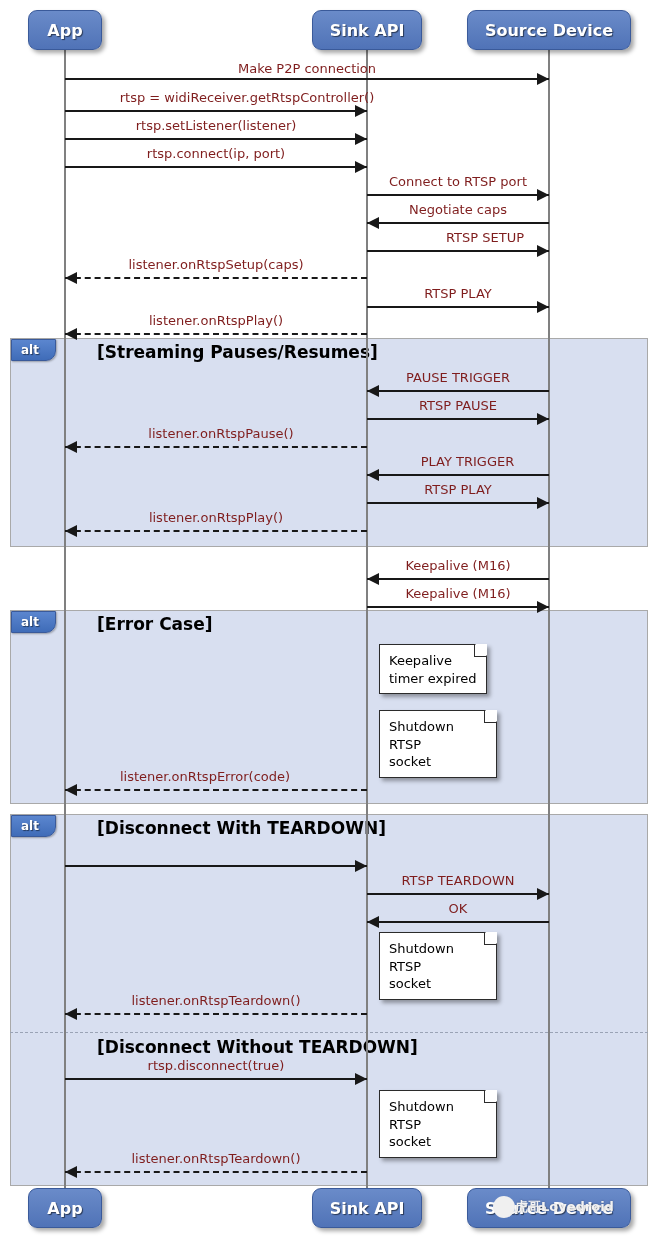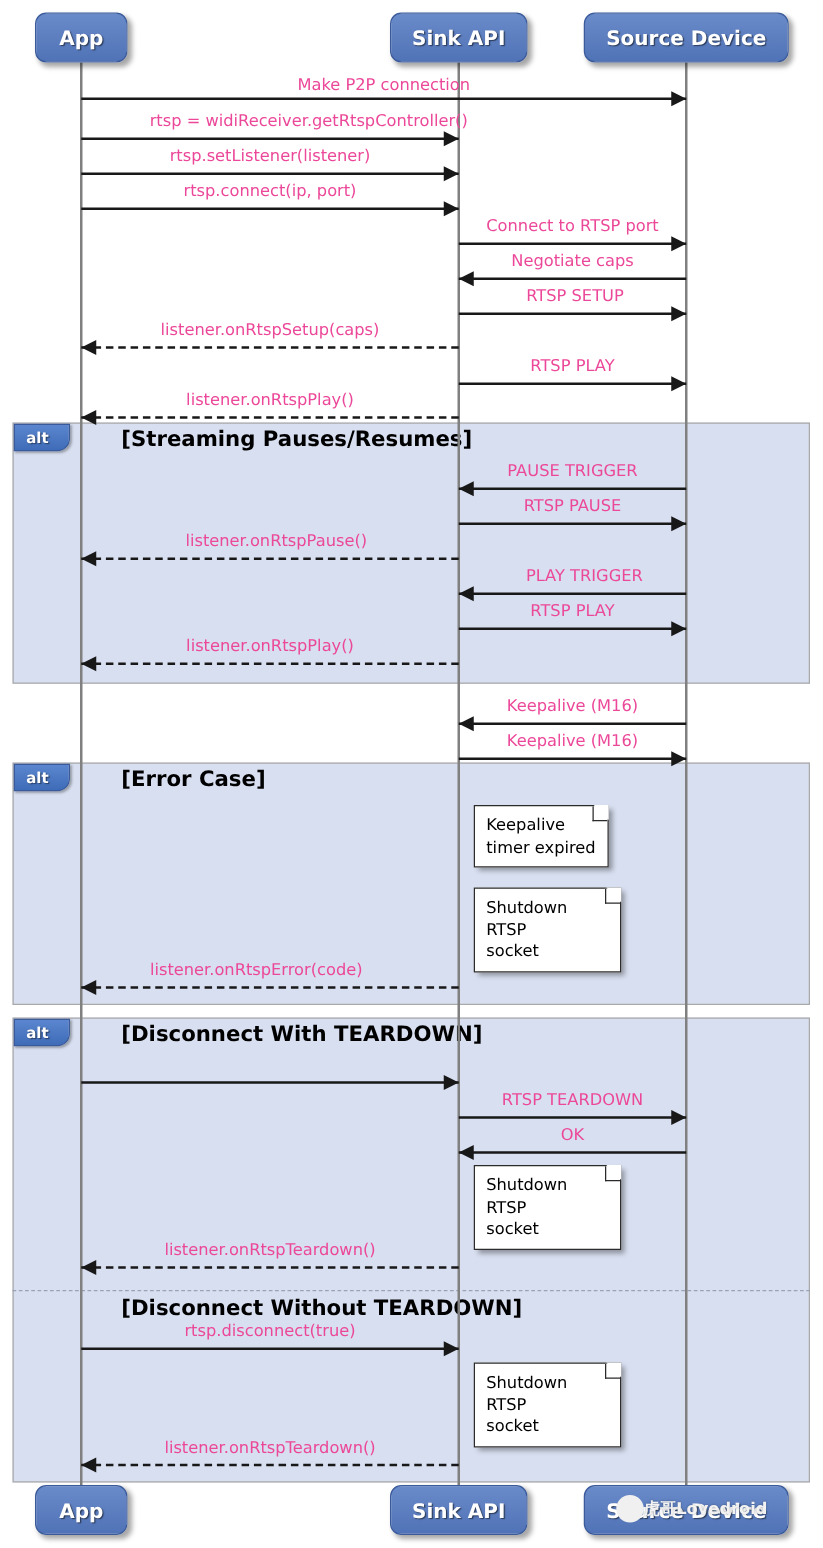--- a/index.html
+++ b/index.html
@@ -66,21 +66,21 @@
 
   
   .msg-line{
     position:absolute;height:0;border-top:2px solid #181818;
   }
   .msg-line.dashed{
     border-top:2px dashed #181818;
   }
   .msg-label{
     position:absolute;
-    font-size:13px;color:#ec4899;white-space:nowrap;
+    font-size:13px;color:#7f1d1d;white-space:nowrap;
     text-align:center;
   }
   .arrowhead{
     position:absolute;width:0;height:0;
     border-top:6px solid transparent;
     border-bottom:6px solid transparent;
   }
   .arrowhead.right{border-left:12px solid #181818;}
   .arrowhead.left{border-right:12px solid #181818;}
 
@@ -165,21 +165,21 @@
     <div class="arrowhead right" style="left: 355px; top: 161px;"></div>
     <div class="msg-label" style="left: 65px; top: 146px; width: 302px;">rtsp.connect(ip, port)</div>
     <div class="msg-line" style="left: 367px; top: 194px; width: 182px;"></div>
     <div class="arrowhead right" style="left: 537px; top: 189px;"></div>
     <div class="msg-label" style="left: 367px; top: 174px; width: 182px;">Connect to RTSP port</div>
     <div class="msg-line" style="left: 367px; top: 222px; width: 182px;"></div>
     <div class="arrowhead left" style="left: 367px; top: 217px;"></div>
     <div class="msg-label" style="left: 367px; top: 202px; width: 182px;">Negotiate caps</div>
     <div class="msg-line" style="left: 367px; top: 250px; width: 182px;"></div>
     <div class="arrowhead right" style="left: 537px; top: 245px;"></div>
-    <div class="msg-label" style="left: 367px; top: 230px; width: 186px;">RTSP SETUP</div>
+    <div class="msg-label" style="left: 367px; top: 230px; width: 186px; padding-left: 25px;">RTSP SETUP</div>
     <div class="msg-line dashed" style="left: 65px; top: 277px; width: 302px;"></div>
     <div class="arrowhead left" style="left: 65px; top: 272px;"></div>
     <div class="msg-label" style="left: 65px; top: 257px; width: 302px;">listener.onRtspSetup(caps)</div>
     <div class="msg-line" style="left: 367px; top: 306px; width: 182px;"></div>
     <div class="arrowhead right" style="left: 537px; top: 301px;"></div>
     <div class="msg-label" style="left: 367px; top: 286px; width: 182px;">RTSP PLAY</div>
     <div class="msg-line dashed" style="left: 65px; top: 333px; width: 302px;"></div>
     <div class="arrowhead left" style="left: 65px; top: 328px;"></div>
     <div class="msg-label" style="left: 65px; top: 313px; width: 302px;">listener.onRtspPlay()</div>
     <div class="msg-line" style="left: 367px; top: 390px; width: 182px;"></div>

